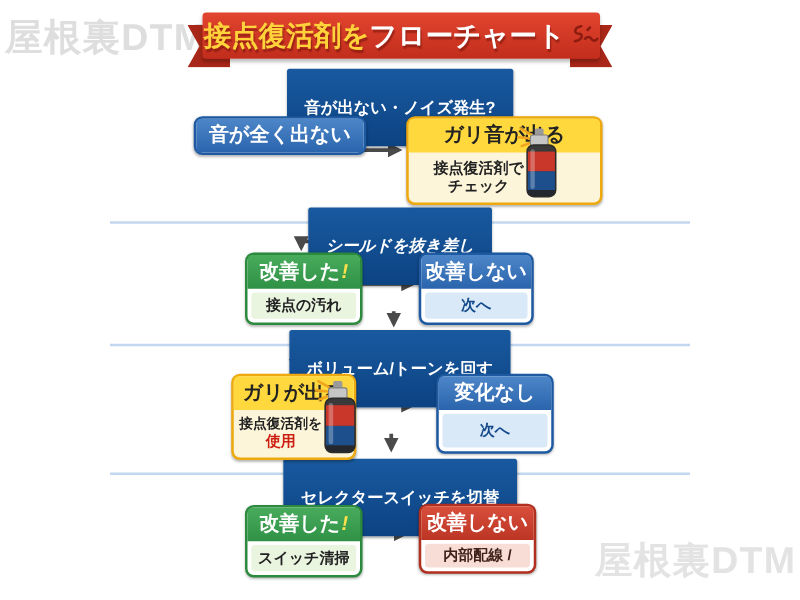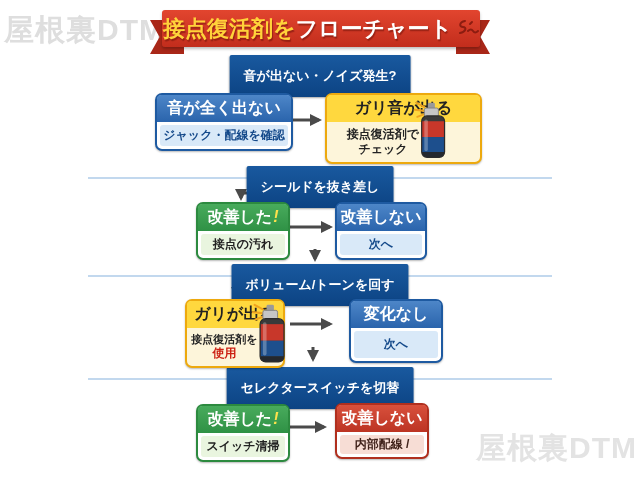--- a/index.html
+++ b/index.html
@@ -23,24 +23,24 @@
     box-shadow:0 2px 3px rgba(0,0,0,.25);
   }
   .ribbon .t-hl{color:#ffd33a;font-size:22px;font-weight:bold;text-shadow:1px 2px 1px rgba(90,10,5,.45);white-space:nowrap;}
   .ribbon .t-w{color:#ffffff;font-size:22px;font-weight:bold;text-shadow:1px 2px 1px rgba(90,10,5,.45);white-space:nowrap;}
   .scribble{margin-left:3px;}
   
   .step{
     position:absolute;left:320px;transform:translateX(-50%);
     background:linear-gradient(180deg,#19599f,#0c4383);
     color:#fff;font-size:13px;font-weight:bold;white-space:nowrap;
-    padding:12px 14px;border-radius:2px;z-index:4;
+    padding:22px 14px;border-radius:2px;z-index:4;
     box-shadow:0 1px 2px rgba(0,0,0,.35);
   }
-  .step1{top:55px;} .step2{top:166px;} .step3{top:264px;} .step4{top:367px;}
+  .step1{top:55px;} .step2{top:166px;font-style:italic;} .step3{top:264px;} .step4{top:367px;}
   
   .divline{position:absolute;left:88px;width:464px;height:2px;background:#c2d8ee;z-index:2;}
   .dl2{top:177px;} .dl3{top:275px;} .dl4{top:378px;}
   
   #connectors{position:absolute;left:0;top:0;z-index:3;}
   
   .card{position:absolute;border:2px solid;border-radius:7px;background:#fff;
         box-shadow:0 1px 2px rgba(0,0,0,.28);z-index:4;}
   .hd{font-size:16px;font-weight:bold;text-align:center;color:#fff;padding:3px 2px;
       border-radius:4px 4px 0 0;white-space:nowrap;}
@@ -146,23 +146,20 @@
     </div>
   </div>
 
   <div class="step step1">音が出ない・ノイズ発生?</div>
   <div class="step step2">シールドを抜き差し</div>
   <div class="step step3">ボリューム/トーンを回す</div>
   <div class="step step4">セレクタースイッチを切替</div>
 
   <div class="card blue cardA">
     <div class="hd">音が全く出ない</div>
-    <div class="bd">
-        <div class="bd-in">ジャック・配線を確認</div>
-      </div>
   </div>
   <div class="card yellow cardB">
     <div class="hd">ガリ音が出る</div>
     <div class="bd">
         <div class="bd-in">
       <span>接点復活剤で</span><br>
       <span>チェック</span>
     </div>
       </div>
   </div>

